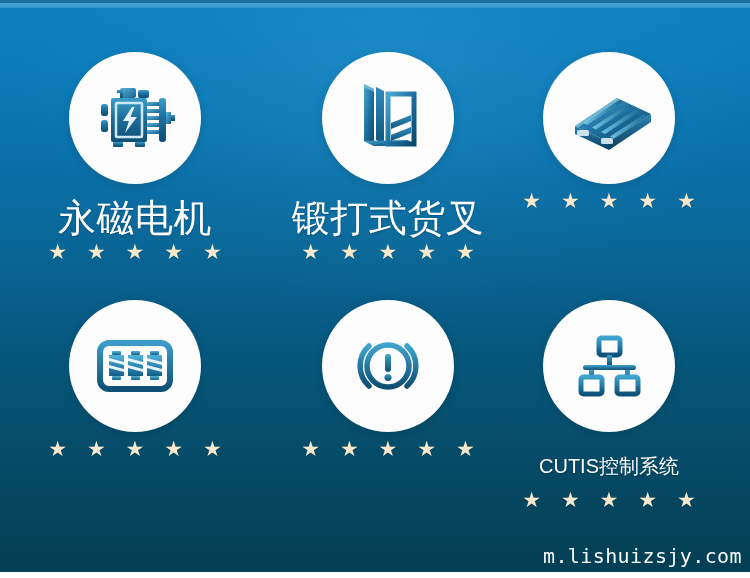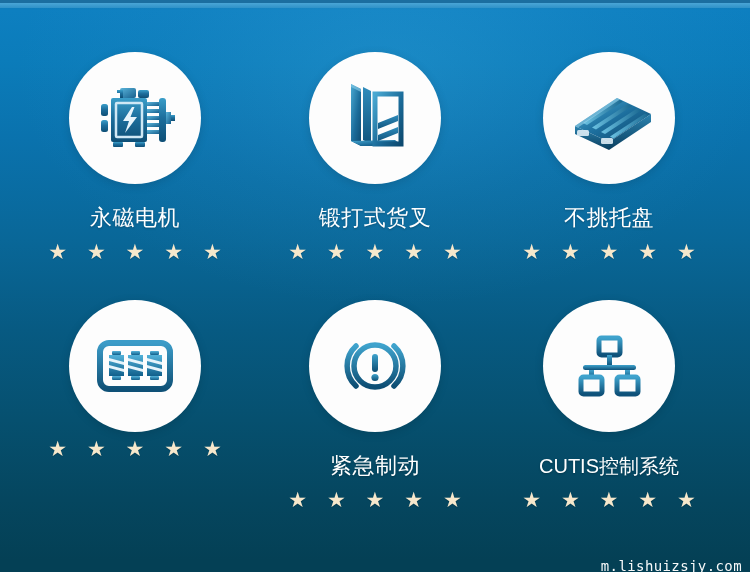--- a/index.html
+++ b/index.html
@@ -55,42 +55,42 @@
     position: absolute;
     left: 0; top: 0;
     width: 750px; height: 578px;
   }
   .cell {
     position: absolute;
     width: 240px;
     text-align: center;
   }
   .cell.c0 { left: 15px; }
-  .cell.c1 { left: 255px; }
+  .cell.c1 { left: 268px; }
   .cell.c2 { left: 489px; }
   .cell.r0 { top: 52px; }
   .cell.r1 { top: 300px; }
 
   .disc {
     width: 132px;
     height: 132px;
     margin: 0 auto;
     border-radius: 50%;
     background: #fdfdfd;
     box-shadow: 0 2px 10px rgba(0,0,0,0.13);
     display: flex;
     align-items: center;
     justify-content: center;
   }
   .disc svg { display: block; }
 
   .label {
     margin-top: 17px;
     color: #ffffff;
-    font-size: 22px;
+    font-size: 38px;
     line-height: 34px;
     letter-spacing: 0.5px;
     font-weight: 400;
     text-shadow: 0 1px 2px rgba(0,0,0,0.25);
     white-space: nowrap;
   }
   .label.wide { font-size: 20px; letter-spacing: 0px; }
 
   .stars {
     margin-top: 6px;
@@ -98,24 +98,24 @@
     font-size: 21px;
     line-height: 22px;
     letter-spacing: 7px;
     text-indent: 7px;
     text-shadow: 0 1px 1px rgba(0,0,0,0.18);
   }
 
   .watermark {
     position: absolute;
     right: 8px;
-    bottom: 4px;
+    bottom: 10px;
     color: #ffffff;
     font-family: "DejaVu Sans Mono", "Liberation Mono", monospace;
-    font-size: 14px;
+    font-size: 20px;
     letter-spacing: 0.4px;
     opacity: 0.97;
   }
 </style>
 </head>
 <body>
 
 <div id="poster">
 
   <div id="sheen"></div>
@@ -232,21 +232,20 @@
             <path d="M42 64 L78 40.5 L82 42.4 L46 66 Z" fill="url(#gpSlat)"></path>
             <path d="M51 68.5 L86 45.5 L89.5 47.3 L54.5 70.5 Z" fill="url(#gpSlat)"></path>
 
             <path d="M16 58 L58 30 L61 31.5 L19 59.5 Z" fill="#9fd9ee" opacity="0.55"></path>
 
             <rect x="18" y="62" width="12" height="6" rx="1.5" fill="#e9f5fb" opacity="0.85"></rect>
             <rect x="42" y="70" width="12" height="6" rx="1.5" fill="#e9f5fb" opacity="0.85"></rect>
           </g>
         </svg>
       </div>
-      <div class="label">不挑托盘</div>
       <div class="stars">★ ★ ★ ★ ★</div>
     </div>
 
     <div class="cell c0 r1">
       <div class="disc">
         <svg width="96" height="96" viewBox="0 0 96 96">
           <defs>
             <linearGradient id="gbFrame" x1="0" y1="0" x2="0" y2="1">
               <stop offset="0%" stop-color="#3c9cc8"></stop>
               <stop offset="100%" stop-color="#0f5177"></stop>
@@ -297,21 +296,20 @@
           <circle cx="48" cy="48" r="21" fill="none" stroke="url(#gkA)" stroke-width="5.5"></circle>
 
           <rect x="45" y="36" width="6" height="18" rx="3" fill="url(#gkA)"></rect>
           <circle cx="48" cy="59.5" r="3.6" fill="url(#gkA)"></circle>
 
           <path d="M29 28 A 27 27 0 0 0 29 68" fill="none" stroke="url(#gkA)" stroke-width="5.5" stroke-linecap="round"></path>
 
           <path d="M67 28 A 27 27 0 0 1 67 68" fill="none" stroke="url(#gkA)" stroke-width="5.5" stroke-linecap="round"></path>
         </svg>
       </div>
-      <div class="label">紧急制动</div>
       <div class="stars">★ ★ ★ ★ ★</div>
     </div>
 
     <div class="cell c2 r1">
       <div class="disc">
         <svg width="96" height="96" viewBox="0 0 96 96">
           <defs>
             <linearGradient id="gnA" x1="0" y1="0" x2="0" y2="1">
               <stop offset="0%" stop-color="#3fa3cd"></stop>
               <stop offset="100%" stop-color="#0e5179"></stop>

